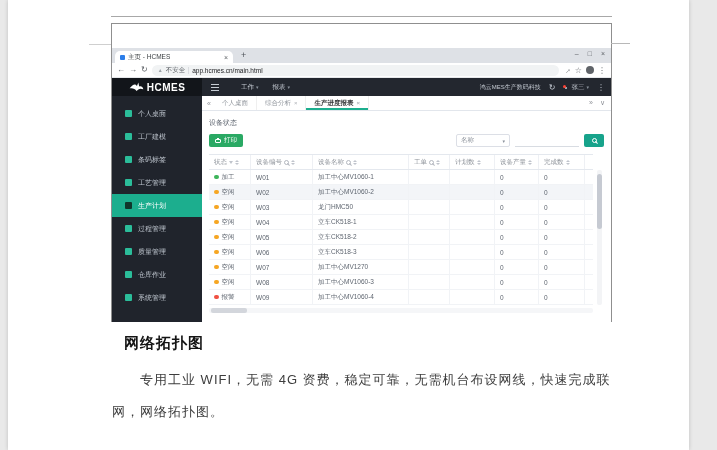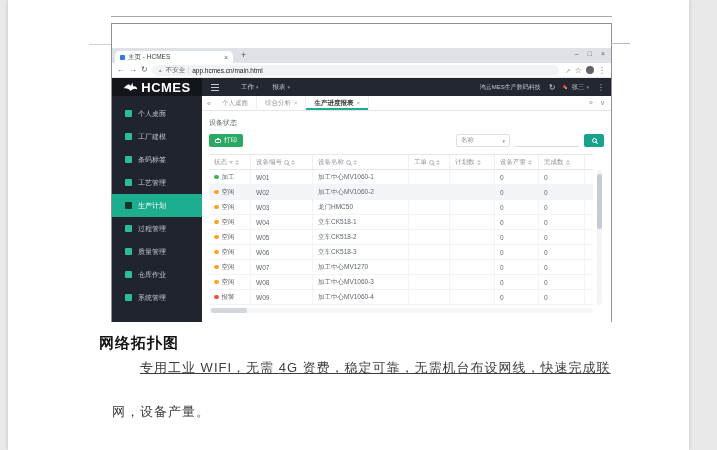--- a/index.html
+++ b/index.html
@@ -33,21 +33,21 @@
   .omni-div { width:1px; height:7px; background:#dadce0; }
   .omni-url { color:#202124; }
   .send { font-size:8px; color:#5f6368; transform:rotate(-45deg); }
   .star { font-size:8px; color:#5f6368; }
   .avatar { width:8px; height:8px; border-radius:50%; background:#5f6368; }
   .vdots { font-size:8px; color:#5f6368; }
 
   
   .appheader { position:relative; height:18px; background:#23272f; display:flex; align-items:center; }
   .logo { width:90px; height:18px; background:#12151a; display:flex; align-items:center; justify-content:center; gap:3px; flex:none; }
-  .logo-text { color:#fff; font-size:13px; font-weight:bold; letter-spacing:.5px; }
+  .logo-text { color:#fff; font-size:10px; font-weight:bold; letter-spacing:.5px; }
   .hamb { margin-left:9px; width:8px; height:7px; border-top:1px solid #c6ccd4; border-bottom:1px solid #c6ccd4; position:relative; }
   .hamb::after { content:""; position:absolute; left:0; top:2px; width:8px; height:1px; background:#c6ccd4; }
   .hmenu { display:flex; align-items:center; gap:2px; margin-left:22px; font-size:6.5px; color:#c6ccd4; }
   .caret { font-size:5px; color:#8a919b; }
   .hdr-right { position:absolute; right:6px; top:0; height:18px; display:flex; align-items:center; gap:8px; }
   .company { font-size:6px; color:#c6ccd4; }
   .reload-w { font-size:8px; color:#c6ccd4; }
   .bellwrap { position:relative; }
   .bell { width:6px; height:5px; background:#c6ccd4; border-radius:3px 3px 1px 1px; }
   .bell::after { content:""; position:absolute; left:2px; bottom:-2px; width:2px; height:2px; border-radius:50%; background:#c6ccd4; }
@@ -98,23 +98,23 @@
   .grow .gc { display:flex; align-items:center; height:100%; padding-left:5px; border-right:1px solid #f1f3f6; overflow:hidden; white-space:nowrap; }
   .c1{width:42px;flex:none}.c2{width:62px;flex:none}.c3{width:96px;flex:none}.c4{width:41px;flex:none}
   .c5{width:45px;flex:none}.c6{width:44px;flex:none}.c7{width:46px;flex:none}.c8{flex:1;border-right:none!important}
   .dot { width:4.5px; height:4.5px; border-radius:50%; margin-right:3px; flex:none; }
   .vscroll { position:absolute; left:388px; top:16px; width:5px; height:135px; background:#f3f4f6; border-radius:2px; }
   .vthumb { position:absolute; left:0; top:4px; width:5px; height:55px; background:#c6cad2; border-radius:2.5px; }
   .hscroll { width:384px; height:5px; margin-top:3px; background:#f5f6f8; border-radius:2px; position:relative; }
   .hthumb { position:absolute; left:2px; top:0; width:36px; height:5px; background:#d3d6dc; border-radius:2px; }
 
   
-  .doc-h2 { position:absolute; left:99px; top:334px; font-size:15px; font-weight:bold; color:#141414; letter-spacing:1px; }
+  .doc-h2 { position:absolute; left:124px; top:334px; font-size:15px; font-weight:bold; color:#141414; letter-spacing:1px; }
   .doc-p  { position:absolute; left:112px; width:500px; font-size:13px; color:#3d3d3d; letter-spacing:1px; }
-  .p1 { top:359px; padding-left:28px;text-decoration:underline; }
+  .p1 { top:371px; padding-left:28px; }
   .p2 { top:403px; }
 </style>
 </head>
 <body>
 
 <div class="stage">
   <div class="page"></div>
 
   <div class="brand-rule"></div>
   <div class="frame"></div>
@@ -473,14 +473,14 @@
             </div>
           </div>
 
         </div>
       </div>
     </div>
   </div>
 
   <div class="doc-h2">网络拓扑图</div>
   <div class="doc-p p1">专用工业 WIFI，无需 4G 资费，稳定可靠，无需机台布设网线，快速完成联</div>
-  <div class="doc-p p2">网，设备产量。</div>
+  <div class="doc-p p2">网，网络拓扑图。</div>
 </div>
 
 </body></html>

